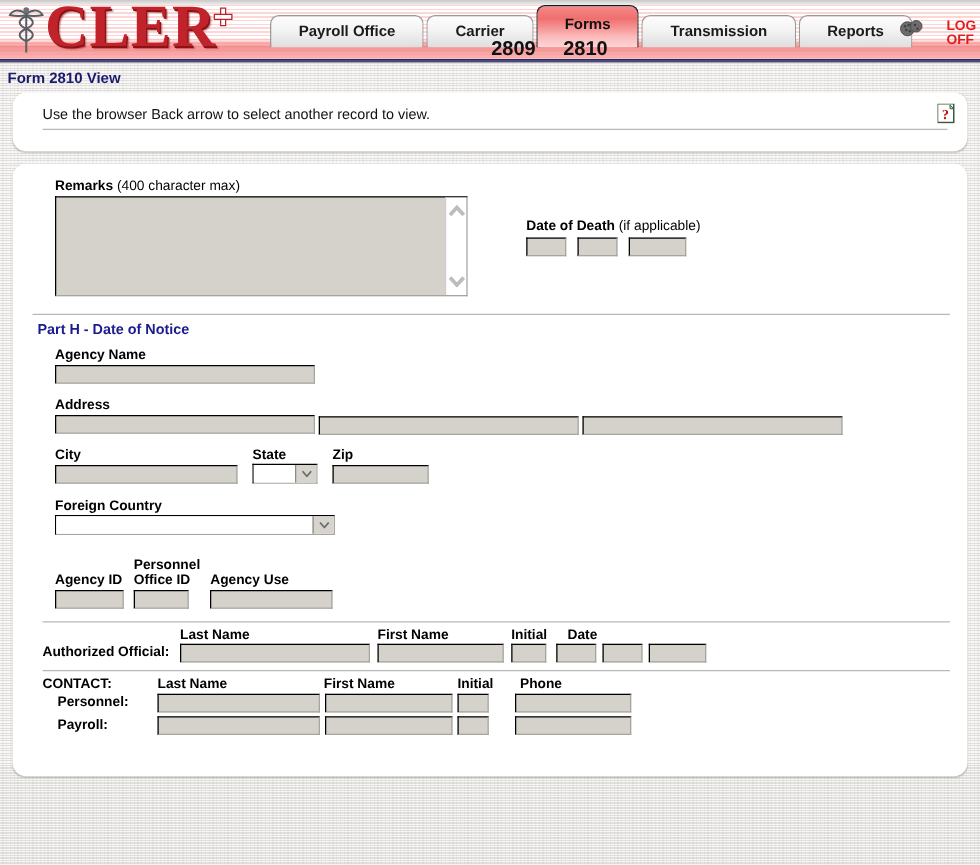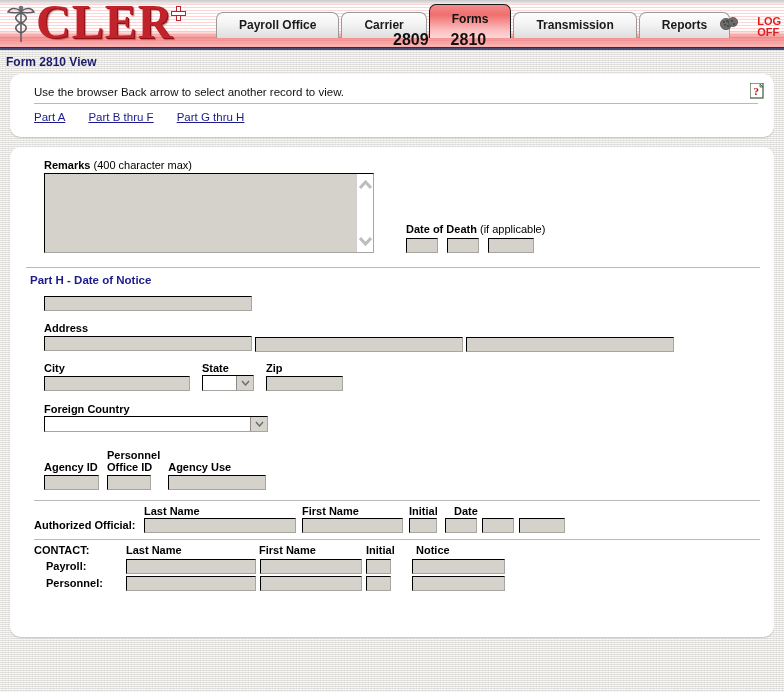--- a/index.html
+++ b/index.html
@@ -268,40 +268,35 @@
   <div class="banner-glow"></div>
 </div>
 <div class="banner-rule"></div>
 
 <div class="page-title">Form 2810 View</div>
 
 <div class="panel">
   <div class="panel-top">
     <div class="hint">Use the browser Back arrow to select another record to view.</div>
     <div class="hint-rule"></div>
-    <div class="partlinks">
-      <span class="partlink">Part A</span>
-      <span class="partlink">Part B thru F</span>
-      <span class="partlink">Part G thru H</span>
-    </div>
   </div>
   <span class="help-icon">
     <svg width="14" height="16" viewBox="0 0 14 16">
       <rect x="0" y="0" width="13" height="15" fill="#fff" stroke="#3c5a3c" stroke-width="1.2"></rect>
       <path d="M10 1 L13 4 L10 4 Z" fill="#d9d9d9" stroke="#3c5a3c" stroke-width=".8"></path>
       <text x="6.3" y="12" font-size="11" font-weight="bold" fill="#cc0000" font-family="Liberation Serif, serif" text-anchor="middle">?</text>
     </svg>
   </span>
 </div>
 
 <div class="panel">
   <div class="panel-body">
 
 
-    <div class="row" style="align-items:flex-end;">
+    <div class="row" style="align-items:center;gap:15px;">
       <div class="col" style="margin-left:18px;">
         <div class="lbl">
           <span>Remarks</span>
           <span class="soft">(400 character max)</span>
         </div>
         <div class="ta-wrap" style="margin-top:2px;">
           <div class="ta-sb">
             <svg class="up" width="13" height="10" viewBox="0 0 13 10">
               <polyline points="1,8 6.5,2 12,8" fill="none" stroke="#bdbdbd" stroke-width="3"></polyline>
             </svg>
@@ -323,20 +318,21 @@
           <span class="fld" style="width:46px;margin-left:6px;"></span>
         </div>
       </div>
     </div>
 
     <div class="hr" style="margin-top:14px;"></div>
 
     <div class="section-title">Part H - Date of Notice</div>
 
     <div style="margin-left:18px;">
+      <div class="lbl">Agency Name</div>
       <div class="fld" style="width:208px;margin-top:2px;"></div>
 
       <div class="lbl" style="margin-top:11px;">Address</div>
       <div class="fld" style="width:208px;margin-top:2px;"></div>
       <div class="fld" style="width:208px;margin-top:3px;"></div>
       <div class="fld" style="width:208px;margin-top:3px;"></div>
 
       <div class="row" style="margin-top:10px;">
         <div class="col">
           <div class="lbl">City</div>
@@ -411,34 +407,34 @@
     </div>
 
     <div class="hr-narrow" style="margin-left:8px;"></div>
 
     <div style="margin-left:8px;">
       <div class="row" style="align-items:flex-end;">
         <div class="ct-label" style="width:92px;">CONTACT:</div>
         <div class="g-head" style="width:133px;">Last Name</div>
         <div class="g-head" style="width:107px;">First Name</div>
         <div class="g-head" style="width:50px;">Initial</div>
-        <div class="g-head">Notice</div>
+        <div class="g-head">Phone</div>
+      </div>
+
+      <div class="row" style="align-items:flex-start;margin-top:2px;">
+        <div class="ct-label" style="width:92px;line-height:15px;padding-left:12px;">Personnel:</div>
+        <div class="fld" style="width:130px;"></div>
+        <div class="fld" style="width:102px;margin-left:4px;"></div>
+        <div class="fld" style="width:25px;margin-left:4px;"></div>
+        <div class="fld" style="width:93px;margin-left:21px;"></div>
       </div>
 
       <div class="row" style="align-items:flex-start;margin-top:3px;">
         <div class="ct-label" style="width:92px;line-height:15px;padding-left:12px;">Payroll:</div>
         <div class="fld" style="width:130px;"></div>
         <div class="fld" style="width:102px;margin-left:4px;"></div>
         <div class="fld" style="width:25px;margin-left:4px;"></div>
         <div class="fld" style="width:93px;margin-left:21px;"></div>
       </div>
-
-      <div class="row" style="align-items:flex-start;margin-top:2px;">
-        <div class="ct-label" style="width:92px;line-height:15px;padding-left:12px;">Personnel:</div>
-        <div class="fld" style="width:130px;"></div>
-        <div class="fld" style="width:102px;margin-left:4px;"></div>
-        <div class="fld" style="width:25px;margin-left:4px;"></div>
-        <div class="fld" style="width:93px;margin-left:21px;"></div>
-      </div>
     </div>
 
   </div>
 </div>
 
 </body></html>

